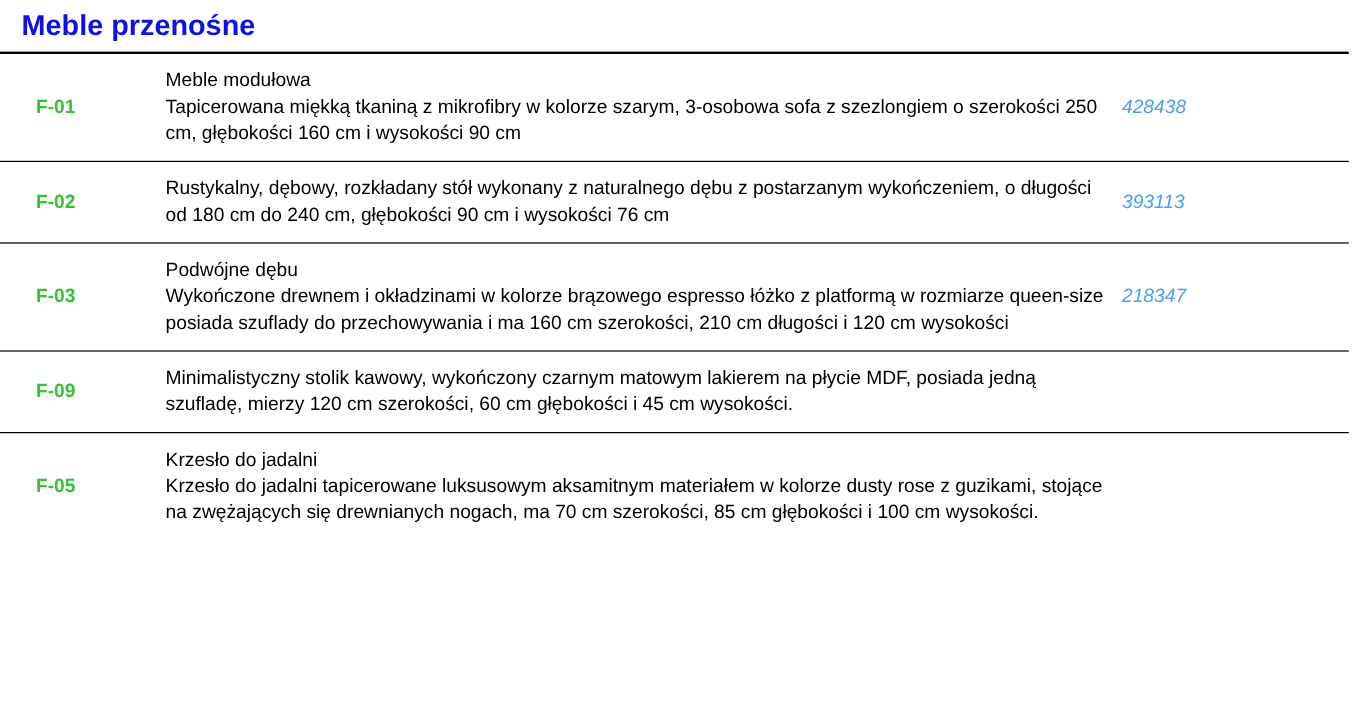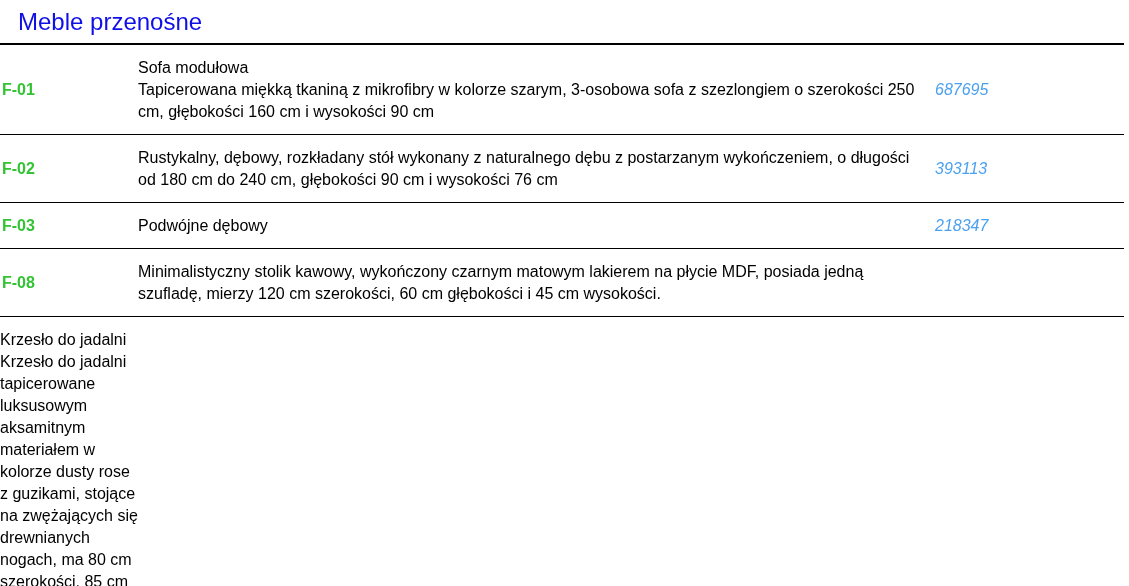--- a/index.html
+++ b/index.html
@@ -25,39 +25,39 @@
     background:var(--bg-color);
   }
   .doc{
     width:1124px; 
   }
   .page-title{
     margin:0;
     padding:8px 0 7px 18px;
     font-size:24px;
     line-height:28px;
-    font-weight:normal;
+    font-weight:bold;
     color:var(--title-color);
     border-bottom:2px solid var(--rule-color);
   }
   .table{
     width:100%;
   }
   .row{
     display:grid;
     grid-template-columns:138px 786px 1fr;
     border-bottom:1px solid var(--rule-color);
   }
   .row:last-child{
     border-bottom:none;
   }
   .cell-code{
     display:flex;
     align-items:center;
-    padding-left:2px;
+    padding-left:30px;
     font-size:16px;
     font-weight:bold;
     color:var(--code-color);
   }
   .cell-desc{
     padding:12px 0 11px 0;
     font-size:16px;
     line-height:22px;
     color:var(--text-color);
   }
@@ -73,50 +73,52 @@
 </head>
 <body>
 
 <div class="page">
   <div class="doc">
     <h1 class="page-title">Meble przenośne</h1>
     <div class="table" id="rows-container">
   <div class="row">
     <div class="cell-code">F-01</div>
     <div class="cell-desc">
-      <div class="item-name">Sofa modułowa</div>
+      <div class="item-name">Meble modułowa</div>
       <div class="item-description">Tapicerowana miękką tkaniną z mikrofibry w kolorze szarym, 3-osobowa sofa z szezlongiem o szerokości 250 cm, głębokości 160 cm i wysokości 90 cm</div>
     </div>
-    <div class="cell-number">687695</div>
+    <div class="cell-number">428438</div>
   </div>
 
   <div class="row">
     <div class="cell-code">F-02</div>
     <div class="cell-desc">
       <div class="item-description">Rustykalny, dębowy, rozkładany stół wykonany z naturalnego dębu z postarzanym wykończeniem, o długości od 180 cm do 240 cm, głębokości 90 cm i wysokości 76 cm</div>
     </div>
     <div class="cell-number">393113</div>
   </div>
 
   <div class="row">
     <div class="cell-code">F-03</div>
     <div class="cell-desc">
-      <div class="item-name">Podwójne dębowy</div>
+      <div class="item-name">Podwójne dębu</div>
+      <div class="item-description">Wykończone drewnem i okładzinami w kolorze brązowego espresso łóżko z platformą w rozmiarze queen-size posiada szuflady do przechowywania i ma 160 cm szerokości, 210 cm długości i 120 cm wysokości</div>
     </div>
     <div class="cell-number">218347</div>
   </div>
 
   <div class="row">
-    <div class="cell-code">F-08</div>
+    <div class="cell-code">F-09</div>
     <div class="cell-desc">
       <div class="item-description">Minimalistyczny stolik kawowy, wykończony czarnym matowym lakierem na płycie MDF, posiada jedną szufladę, mierzy 120 cm szerokości, 60 cm głębokości i 45 cm wysokości.</div>
     </div>
   </div>
 
   <div class="row">
+    <div class="cell-code">F-05</div>
     <div class="cell-desc">
       <div class="item-name">Krzesło do jadalni</div>
-      <div class="item-description">Krzesło do jadalni tapicerowane luksusowym aksamitnym materiałem w kolorze dusty rose z guzikami, stojące na zwężających się drewnianych nogach, ma 80 cm szerokości, 85 cm głębokości i 200 cm wysokości.</div>
+      <div class="item-description">Krzesło do jadalni tapicerowane luksusowym aksamitnym materiałem w kolorze dusty rose z guzikami, stojące na zwężających się drewnianych nogach, ma 70 cm szerokości, 85 cm głębokości i 100 cm wysokości.</div>
     </div>
   </div>
 </div>
   </div>
 </div>
 
 </body></html>

